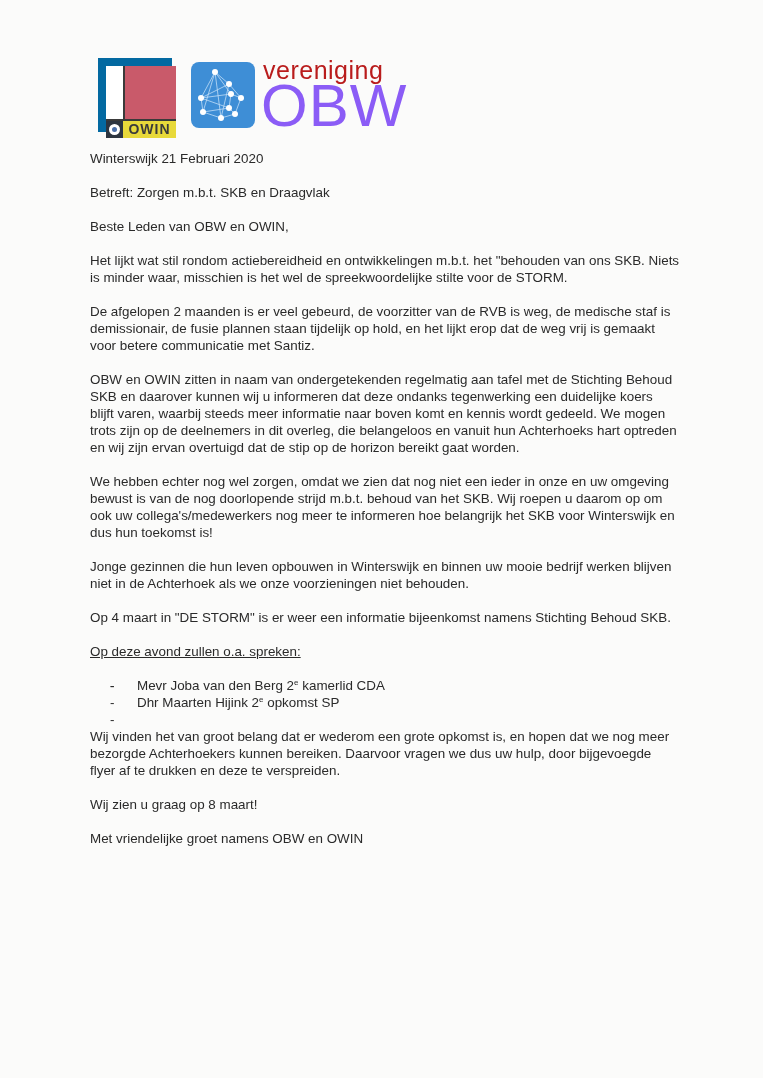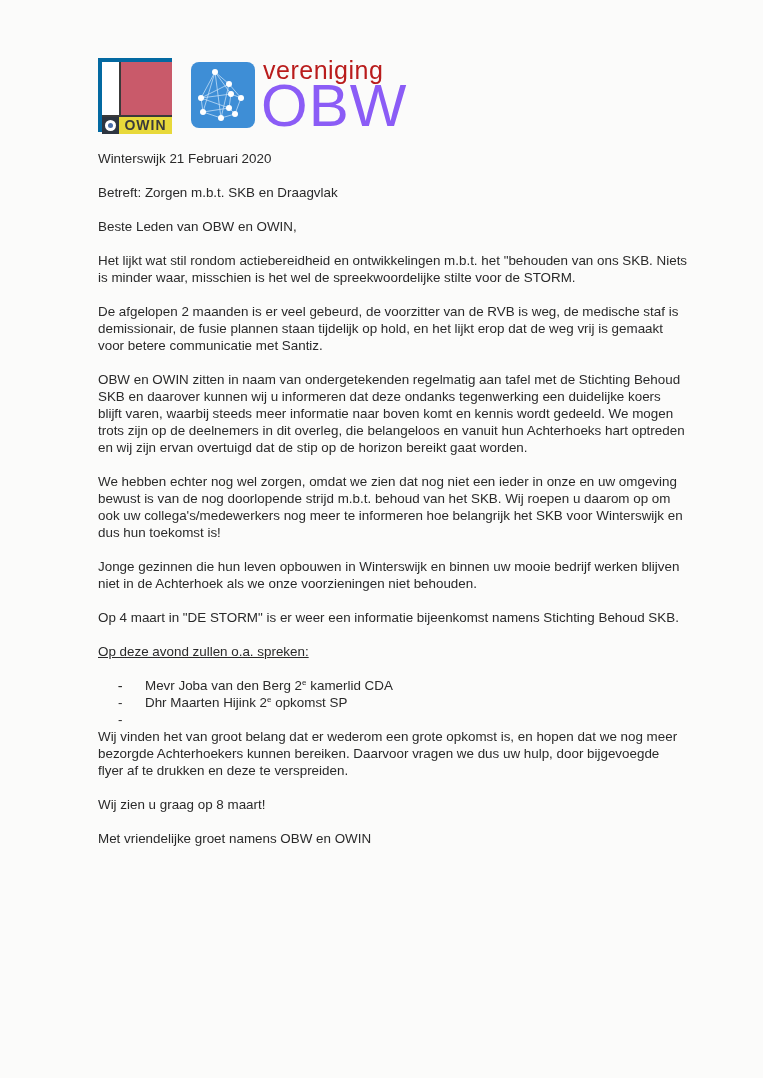--- a/index.html
+++ b/index.html
@@ -6,32 +6,32 @@
   body {
     width: 763px; height: 1078px;
     background: #fbfbfa;
     font-family: "Liberation Sans", sans-serif;
     color: #2a2a2a;
     position: relative;
     overflow: hidden;
   }
   .page { position: absolute; left: 0; top: 0; width: 763px; height: 1078px; }
   .logos { position: absolute; left: 98px; top: 58px; height: 74px; width: 320px; }
-  .owin-logo { position: absolute; left: 0; top: 0; width: 74px; height: 74px; border: 4px solid #0369a1; box-sizing: border-box; background: #fff; }
+  .owin-logo { position: absolute; left: 0; top: 0; width: 74px; height: 74px; border: 8px solid #0369a1; box-sizing: border-box; background: #fff; }
   .owin-white { position: absolute; left: 0; top: 0; width: 17px; height: 53px; background: #fff; border-right: 2px solid #3a3a3a; }
   .owin-red { position: absolute; left: 19px; top: 0; width: 51px; height: 53px; background: #c95a6a; }
   .owin-bottom { position: absolute; left: 0; top: 53px; width: 70px; height: 17px; border-top: 2px solid #3a3a3a; }
   .owin-circle-box { position: absolute; left: 0; top: 0; width: 17px; height: 17px; background: #2d3540; }
   .owin-circle { position: absolute; left: 3px; top: 3px; width: 11px; height: 11px; border-radius: 50%; background: #fff; }
   .owin-circle-inner { position: absolute; left: 3px; top: 3px; width: 5px; height: 5px; border-radius: 50%; background: #4a6fa8; }
   .owin-text { position: absolute; left: 17px; top: 0; width: 53px; height: 17px; background: #e8d93a; font-weight: bold; font-size: 14px; line-height: 17px; color: #3a3a3a; text-align: center; letter-spacing: 1px; }
   .obw-icon { position: absolute; left: 93px; top: 4px; width: 64px; height: 66px; background: #3e8ed6; border-radius: 8px; }
   .obw-vereniging { position: absolute; left: 165px; top: -2px; font-size: 25px; color: #b91c1c; letter-spacing: 0.5px; }
   .obw-name { position: absolute; left: 163px; top: 24px; font-size: 60px; font-weight: normal; color: #8b5cf6; line-height: 48px; letter-spacing: 1px; }
-  .letter { position: absolute; left: 98px; top: 150px; width: 590px; font-size: 13.4px; line-height: 17px; }
+  .letter { position: absolute; left: 90px; top: 150px; width: 590px; font-size: 13.4px; line-height: 17px; }
   .letter p { margin: 0 0 17px 0; }
   .underline { text-decoration: underline; }
   .speakers { list-style: none; padding: 0; margin: 0 0 17px 20px; }
   .speakers li { position: relative; padding-left: 27px; line-height: 17px; }
   .speakers li .dash { position: absolute; left: 0; top: 0; }
   sup { font-size: 8px; line-height: 0; }
 </style>
 </head>
 <body>
 

